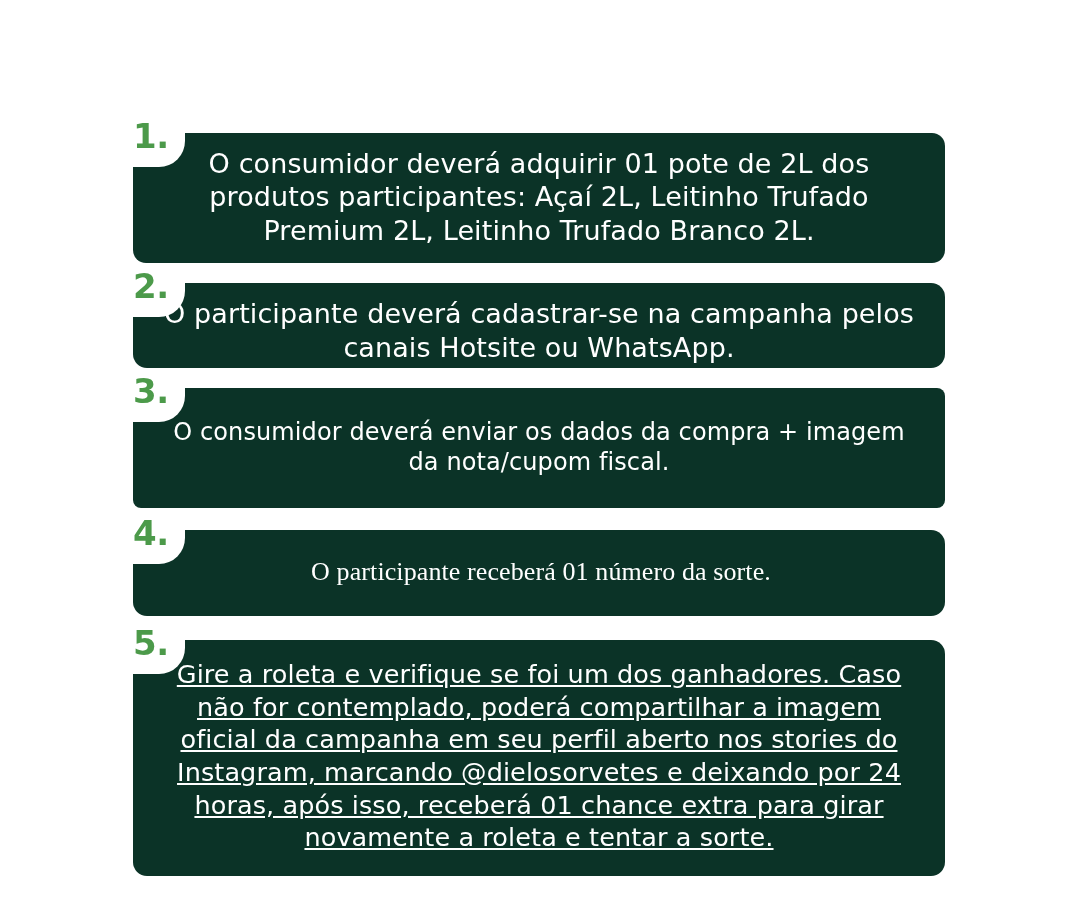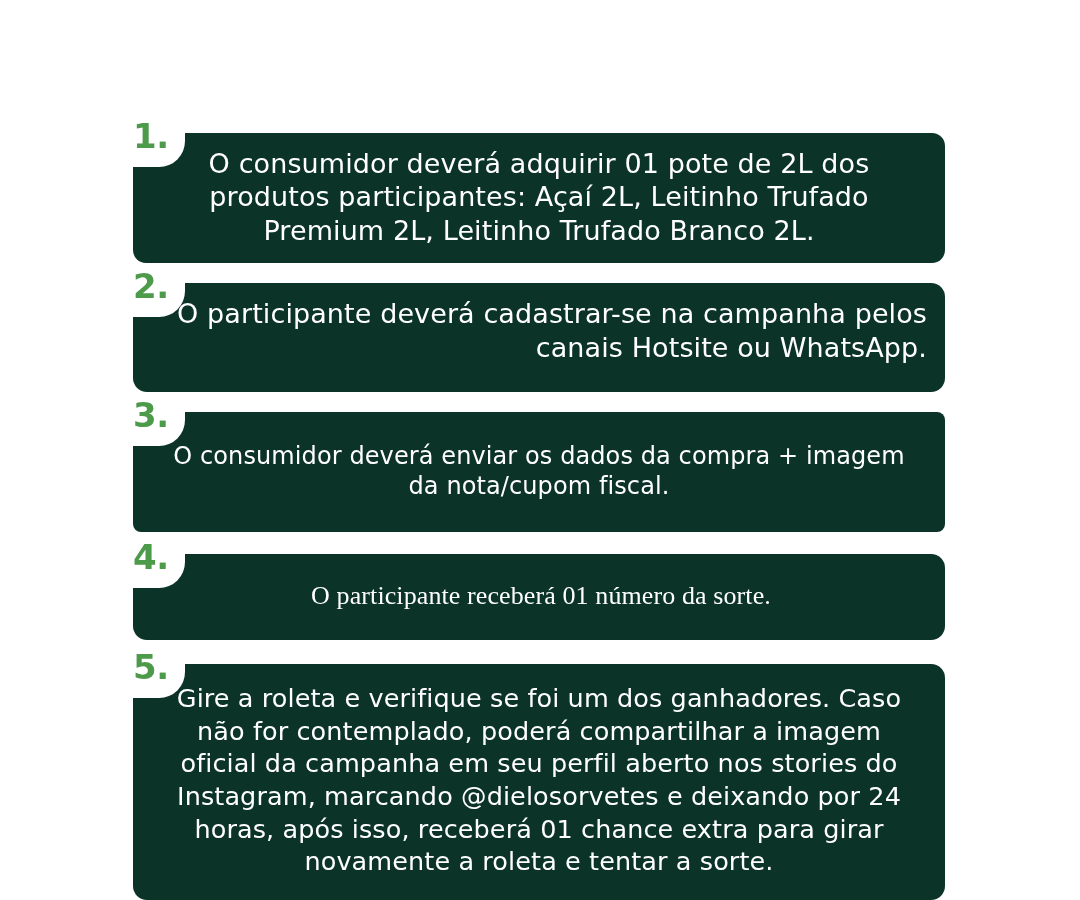--- a/index.html
+++ b/index.html
@@ -61,27 +61,27 @@
     top: -6px;
     width: 56px;
     height: 40px;
     background: #ffffff;
     border-bottom-right-radius: 26px;
     z-index: 3;
   }
   
   .step-1 .step-box { padding: 14px 30px 16px 30px; border-radius: 13px; }
   .step-1 .step-text { font-size: 27px; }
-  .step-2 .step-box { padding: 14px 18px 28px 18px; text-align: right; }
+  .step-2 .step-box { padding: 14px 18px 4px 18px; }
   .step-2 .step-text { font-size: 27px; }
   .step-3 .step-box { border-radius: 8px; padding: 30px 30px 30px 30px; }
   .step-3 .step-text { font-size: 24px; }
   .step-4 .step-box { padding: 26px 26px 28px 30px; font-family: Liberation Serif, serif; }
   .step-4 .step-text { font-size: 26px; }
-  .step-5 .step-box { padding: 18px 28px 22px 28px; }
+  .step-5 .step-box { padding: 18px 28px 22px 28px; text-decoration: underline; }
   .step-5 .step-text { font-size: 25.5px; line-height: 1.28; }
 
   .step-1 { margin-bottom: 20px; }
   .step-2 { margin-bottom: 20px; }
   .step-3 { margin-bottom: 22px; }
   .step-4 { margin-bottom: 24px; }
   .step-5 { margin-bottom: 0; }
 </style>
 </head>
 <body style="background: rgb(255, 255, 255);">

